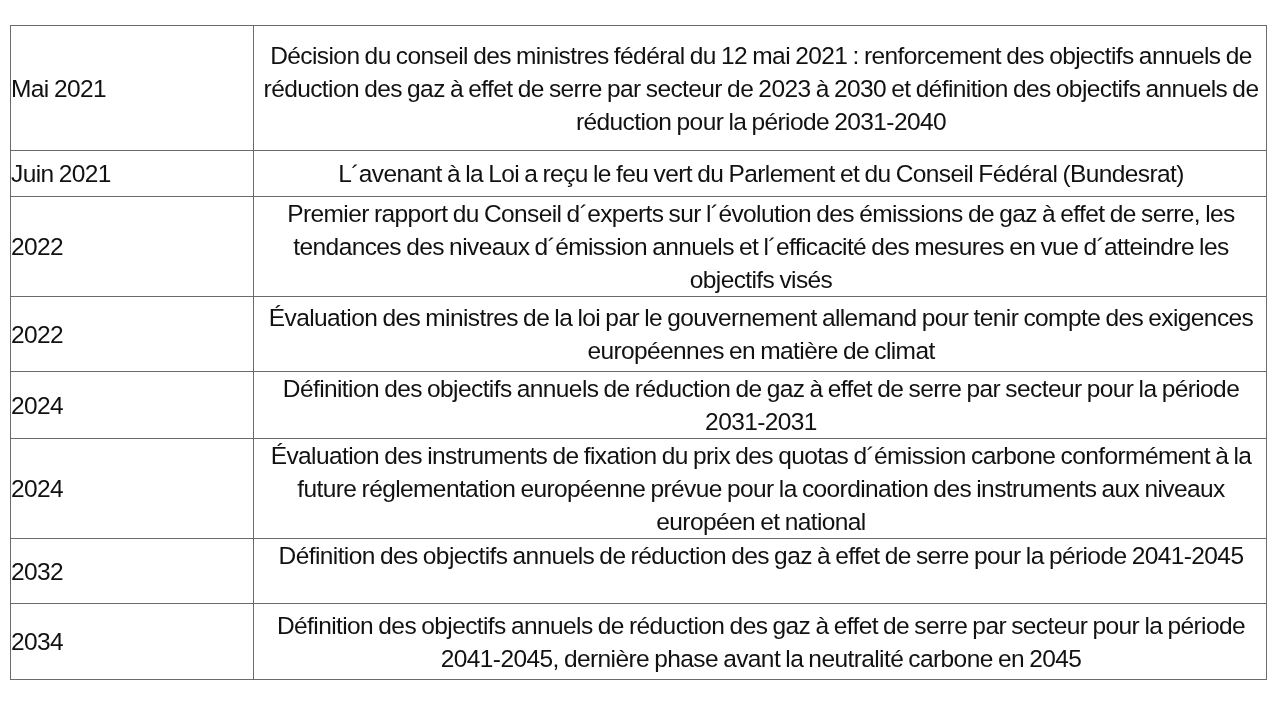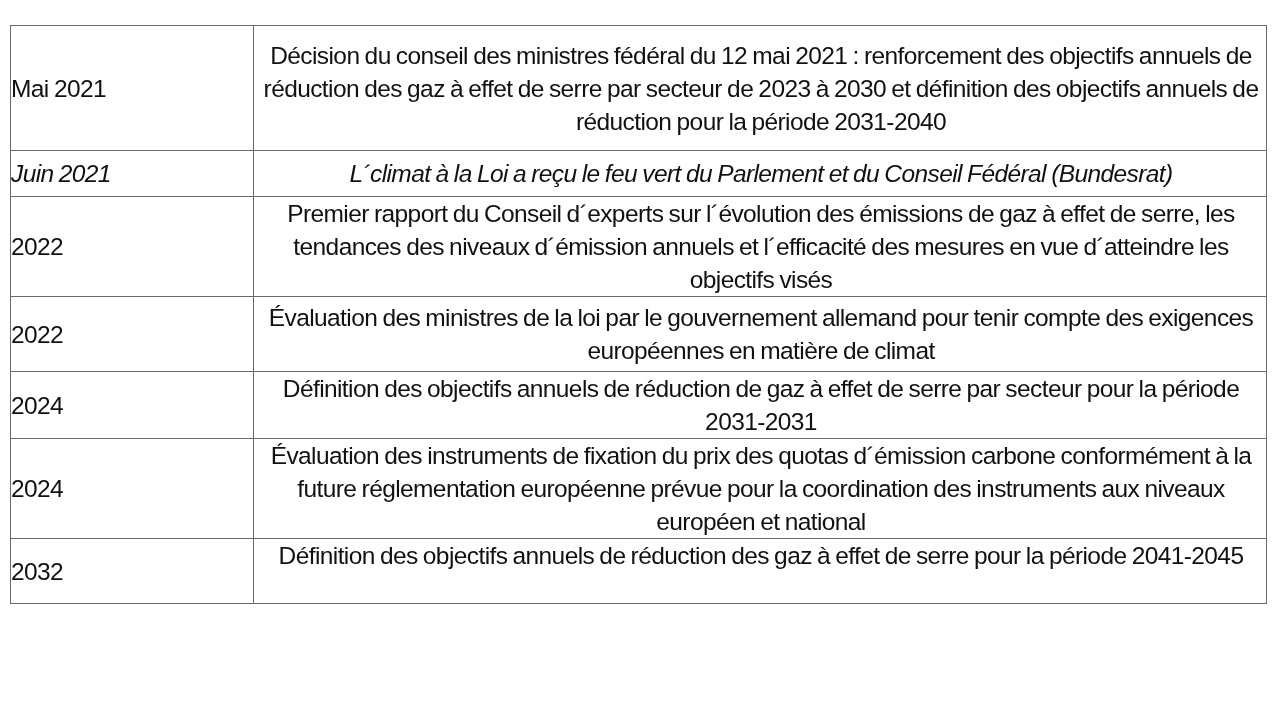--- a/index.html
+++ b/index.html
@@ -37,42 +37,42 @@
     td.date-cell {
       width: 242px;
       text-align: left;
     }
     td.desc-cell {
       text-align: center;
       padding-left: 2px !important;
       padding-right: 0 !important;
     }
     tr.r0 { height: 125px; }
-    tr.r1 { height: 46px; font-style: italic; }
+    tr.r1 { height: 46px; }
     tr.r2 { height: 99px; }
     tr.r3 { height: 75px; }
     tr.r4 { height: 65px; }
     tr.r5 { height: 99px; }
     tr.r6 { height: 65px; }
     tr.r7 { height: 76px; }
     tr.r4 td.desc-cell, tr.r6 td.desc-cell { vertical-align: top; }
   </style>
 </head>
 <body>
 
 <div class="slide">
   <table class="timeline">
     <tbody>
       <tr class="r0">
         <td class="date-cell">Mai 2021</td>
         <td class="desc-cell">Décision du conseil des ministres fédéral du 12 mai 2021 : renforcement des objectifs annuels de réduction des gaz à effet de serre par secteur de 2023 à 2030 et définition des objectifs annuels de réduction pour la période 2031-2040</td>
       </tr>
       <tr class="r1">
         <td class="date-cell">Juin 2021</td>
-        <td class="desc-cell">L´climat à la Loi a reçu le feu vert du Parlement et du Conseil Fédéral (Bundesrat)</td>
+        <td class="desc-cell">L´avenant à la Loi a reçu le feu vert du Parlement et du Conseil Fédéral (Bundesrat)</td>
       </tr>
       <tr class="r2">
         <td class="date-cell">2022</td>
         <td class="desc-cell">Premier rapport du Conseil d´experts sur l´évolution des émissions de gaz à effet de serre, les tendances des niveaux d´émission annuels et l´efficacité des mesures en vue d´atteindre les objectifs visés</td>
       </tr>
       <tr class="r3">
         <td class="date-cell">2022</td>
         <td class="desc-cell">Évaluation des ministres de la loi par le gouvernement allemand pour tenir compte des exigences européennes en matière de climat</td>
       </tr>
       <tr class="r4">
@@ -80,15 +80,19 @@
         <td class="desc-cell">Définition des objectifs annuels de réduction de gaz à effet de serre par secteur pour la période 2031-2031</td>
       </tr>
       <tr class="r5">
         <td class="date-cell">2024</td>
         <td class="desc-cell">Évaluation des instruments de fixation du prix des quotas d´émission carbone conformément à la future réglementation européenne prévue pour la coordination des instruments aux niveaux européen et national</td>
       </tr>
       <tr class="r6">
         <td class="date-cell">2032</td>
         <td class="desc-cell">Définition des objectifs annuels de réduction des gaz à effet de serre pour la période 2041-2045</td>
       </tr>
+      <tr class="r7">
+        <td class="date-cell">2034</td>
+        <td class="desc-cell">Définition des objectifs annuels de réduction des gaz à effet de serre par secteur pour la période 2041-2045, dernière phase avant la neutralité carbone en 2045</td>
+      </tr>
     </tbody>
   </table>
 </div>
 
 </body></html>

